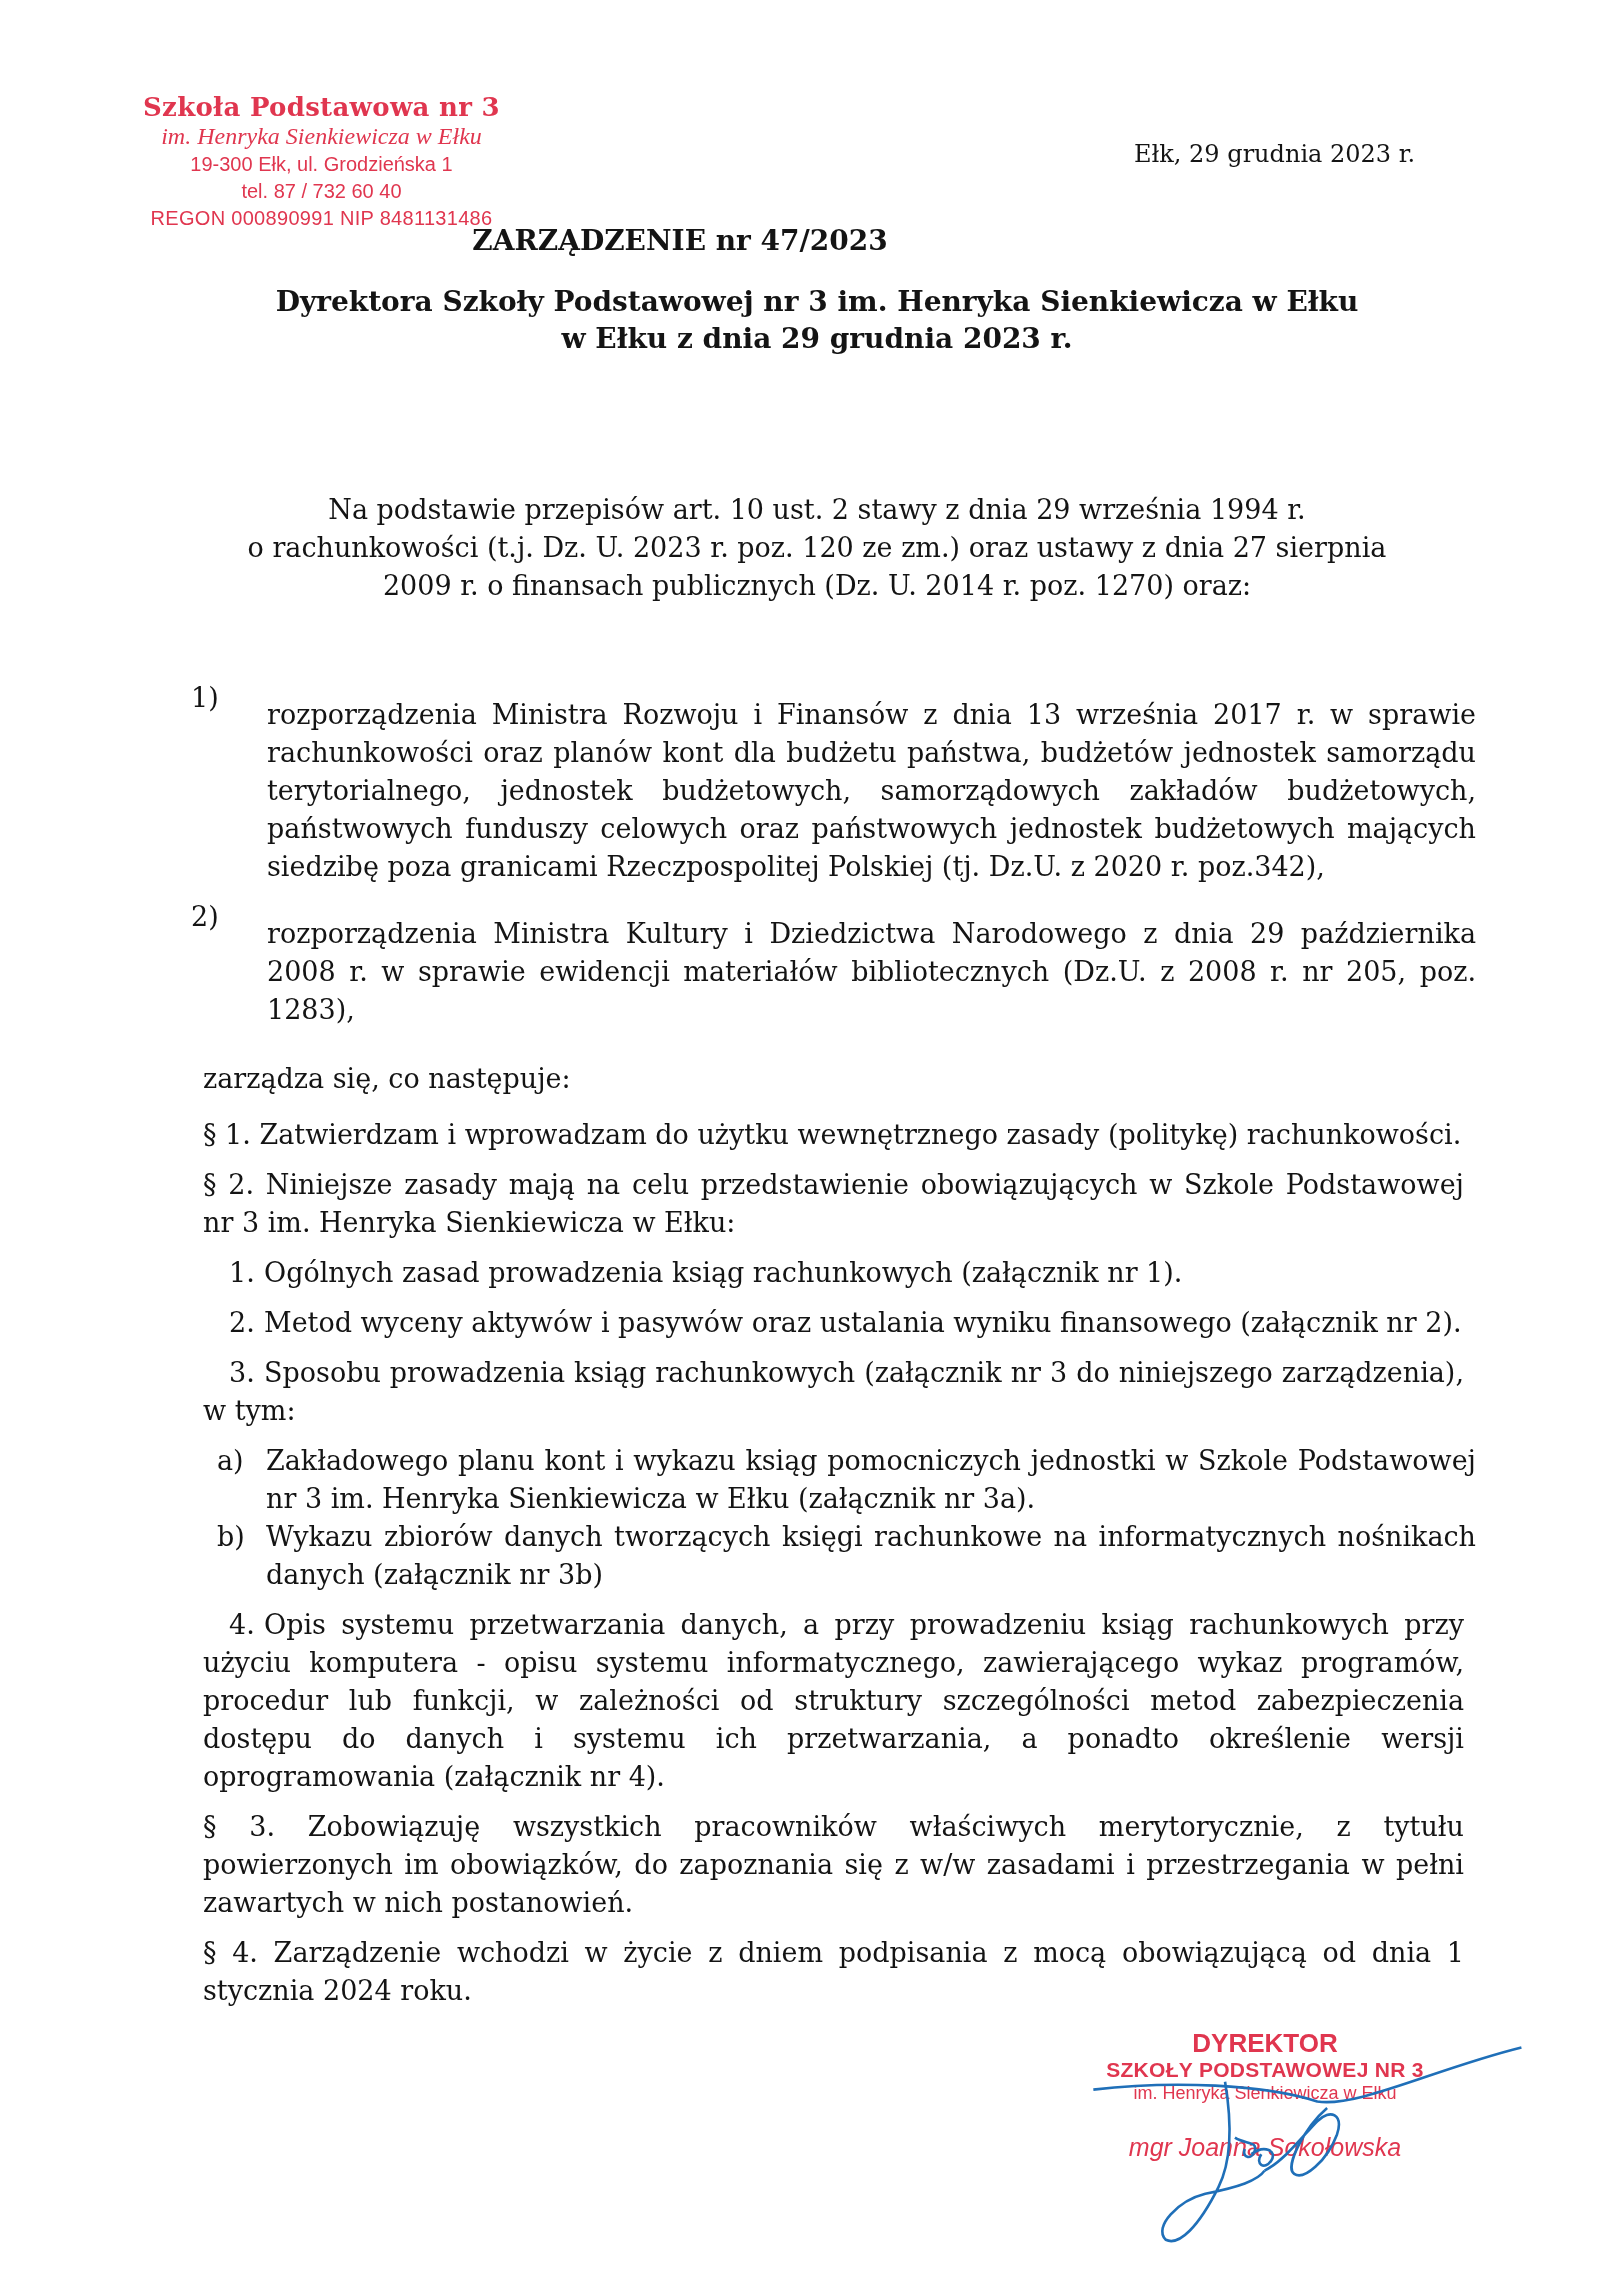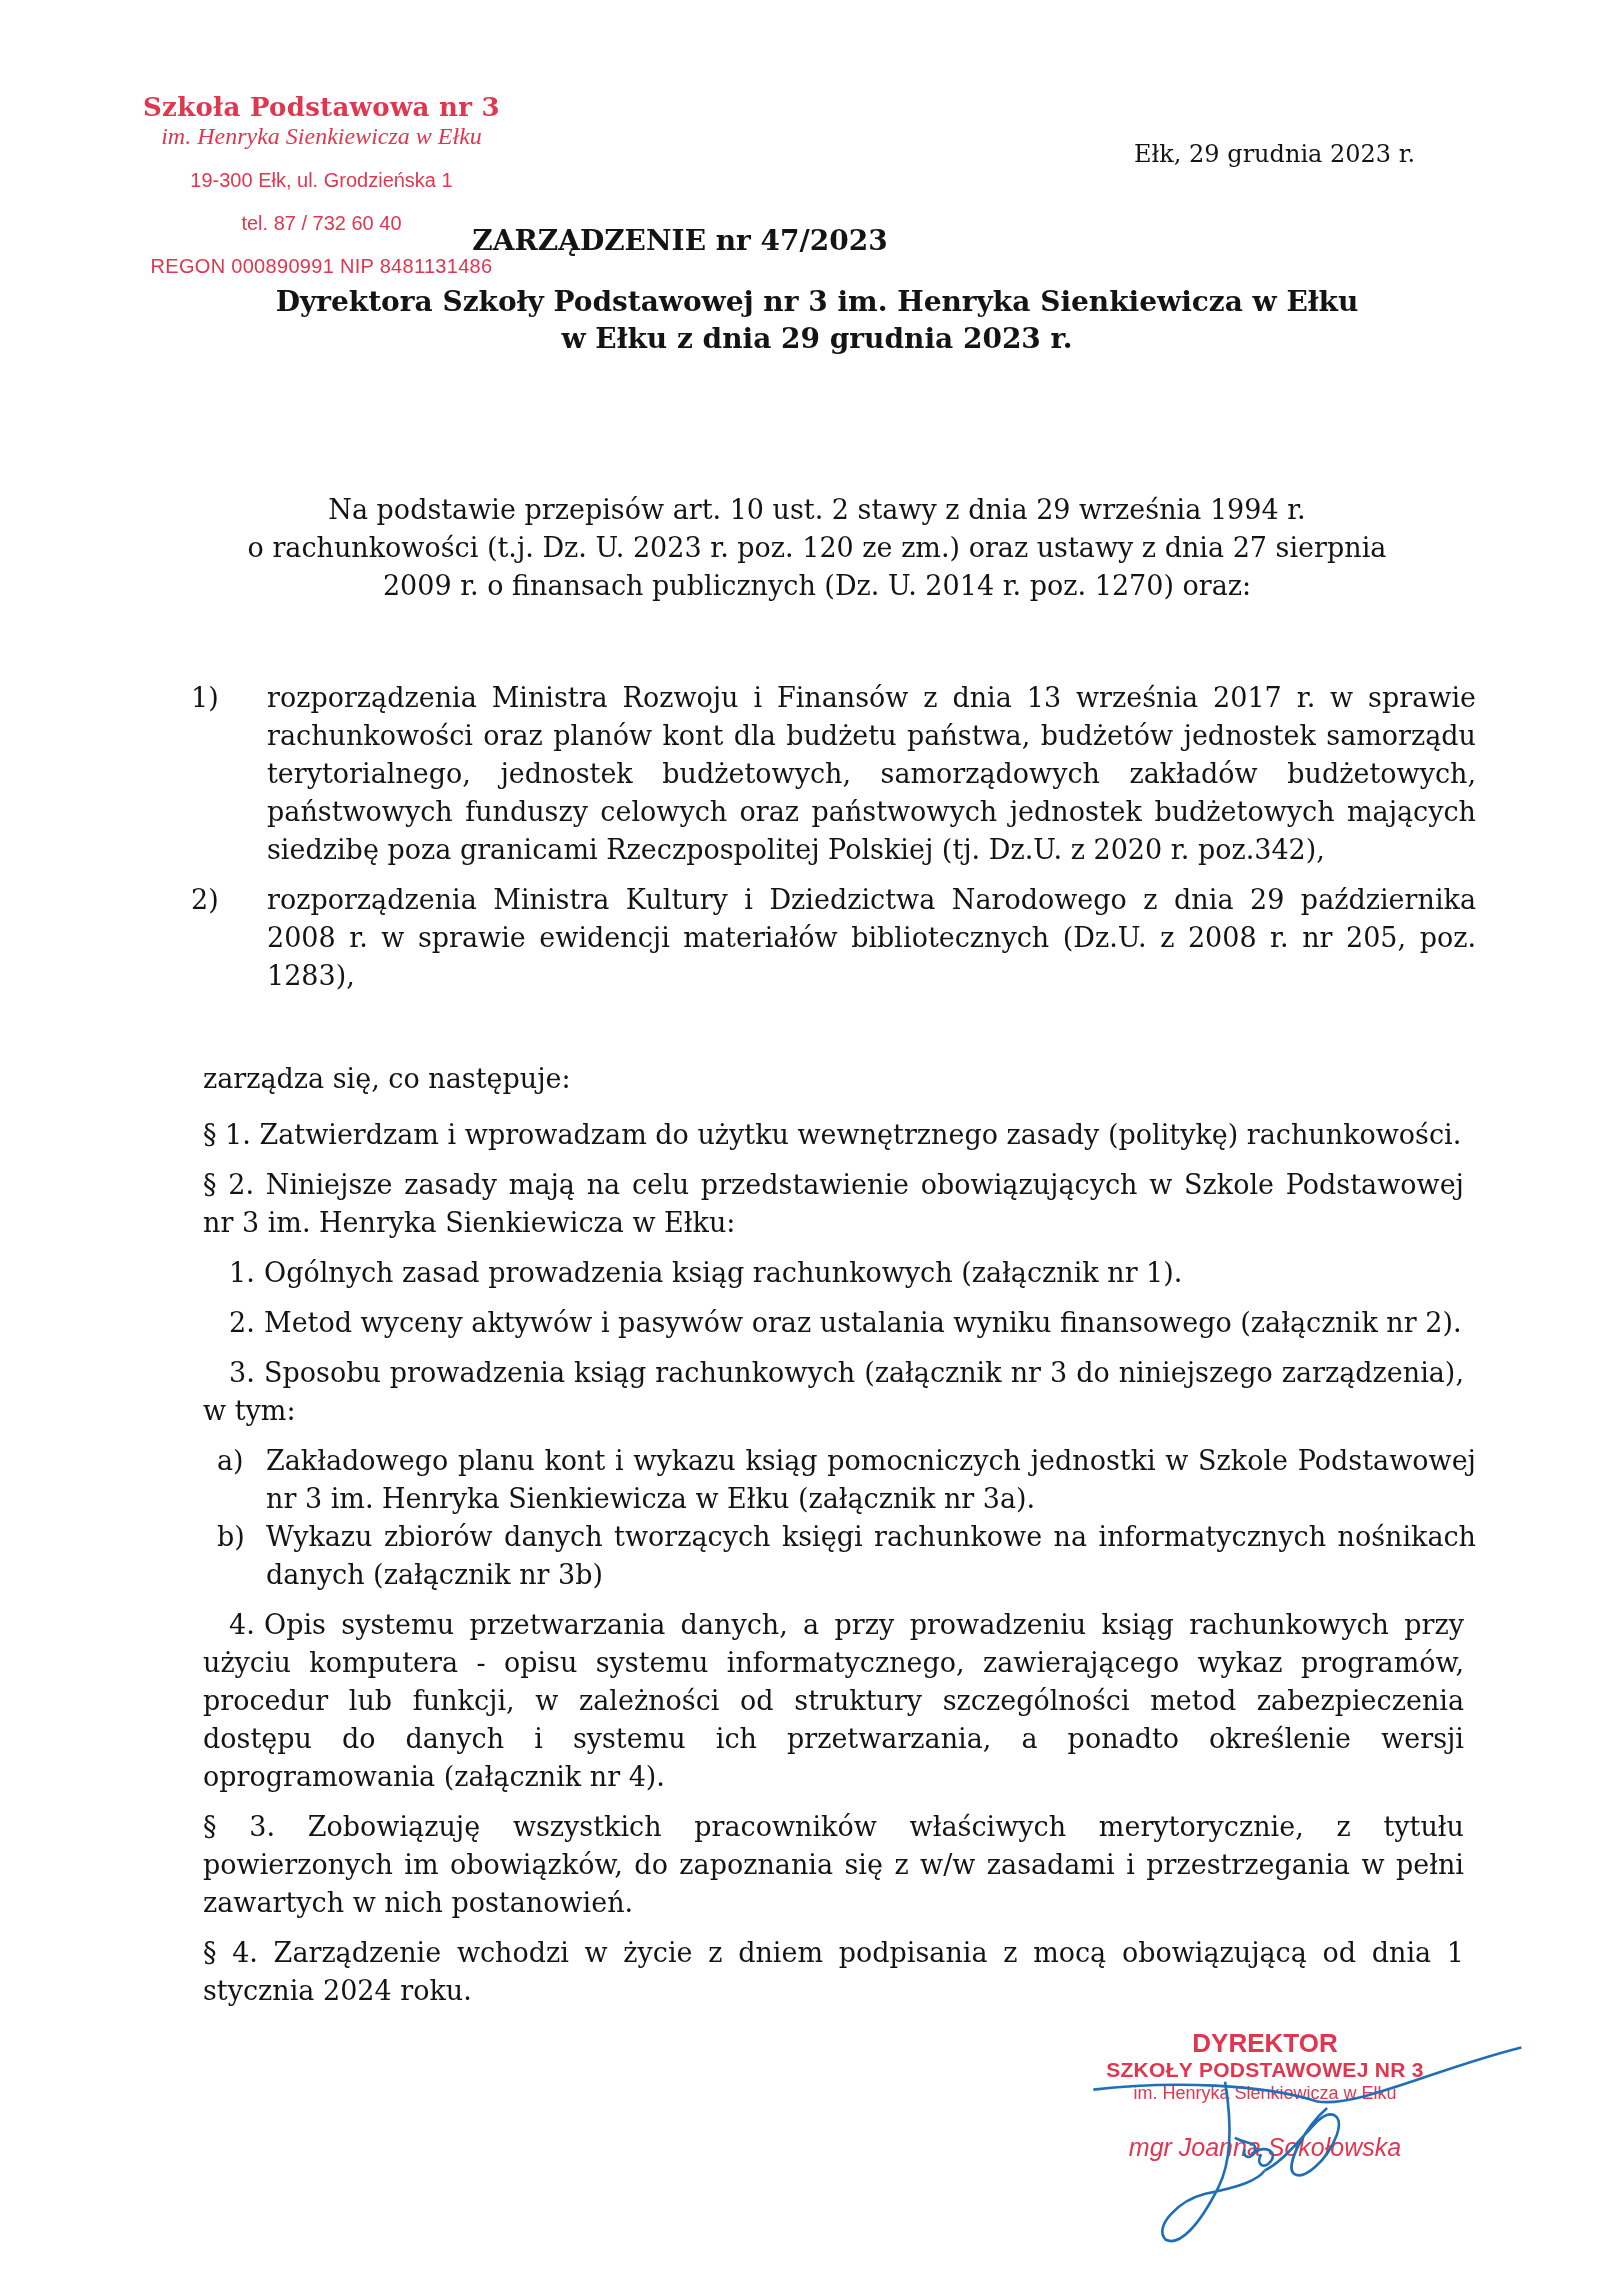--- a/index.html
+++ b/index.html
@@ -4,37 +4,37 @@
 <style>
   html, body { margin: 0; padding: 0; background: #ffffff; }
   body { width: 1618px; height: 2295px; position: relative; overflow: hidden;
          font-family: "DejaVu Serif", "Liberation Serif", serif; color: #141414; }
   .page { position: absolute; left: 0; top: 0; width: 1618px; height: 2295px; }
 
   
   .stamp { position: absolute; left: 124px; top: 92px; width: 395px; text-align: center; color: #e0364f; }
   .stamp .l1 { font-family: "DejaVu Serif", serif; font-weight: bold; font-size: 26px; line-height: 30px; letter-spacing: 0.3px; }
   .stamp .l2 { font-family: "Liberation Serif", serif; font-style: italic; font-size: 24px; line-height: 29px; }
-  .stamp .l3, .stamp .l4, .stamp .l5 { font-family: "Liberation Sans", sans-serif; font-size: 20px; line-height: 27px; margin-top: 16px; }
+  .stamp .l3, .stamp .l4, .stamp .l5 { font-family: "Liberation Sans", sans-serif; font-size: 20px; line-height: 27px; }
   .stamp .l5 { letter-spacing: 0.3px; }
 
   .date { position: absolute; left: 1094px; top: 138px; font-size: 24px; line-height: 33px; margin-left: 40px; }
 
   .title { position: absolute; left: 0; width: 1360px; top: 224px; text-align: center;
            font-weight: bold; font-size: 28px; line-height: 34px; }
   .subtitle { position: absolute; left: 224px; width: 1186px; top: 283px; text-align: center;
               font-weight: bold; font-size: 28px; line-height: 37px; }
 
   .basis { position: absolute; left: 224px; width: 1186px; top: 491px; text-align: center;
            font-size: 27px; line-height: 38px; }
 
   .list-reg { position: absolute; left: 191px; width: 1285px; top: 679px; font-size: 27px; line-height: 38px; }
   .reg-item { display: flex; margin-bottom: 12px; }
   .reg-num { width: 76px; flex: 0 0 76px; }
-  .reg-text { flex: 1; text-align: justify; }
+  .reg-text { flex: 1; text-align: justify; margin-top: 17px; }
 
   .body { position: absolute; left: 191px; width: 1285px; top: 1048px; font-size: 27px; line-height: 38px; }
   .body p { margin: 12px; text-align: justify; }
   .body .intro { margin-bottom: 18.4px; }
   .num { display: inline-block; width: 61px; padding-left: 26px; box-sizing: border-box; }
   .num-p { text-align: justify; }
   .sub-item { display: flex; padding-left: 26px; }
   .sub-label { width: 49px; flex: 0 0 49px; }
   .sub-text { flex: 1; text-align: justify; }
 

